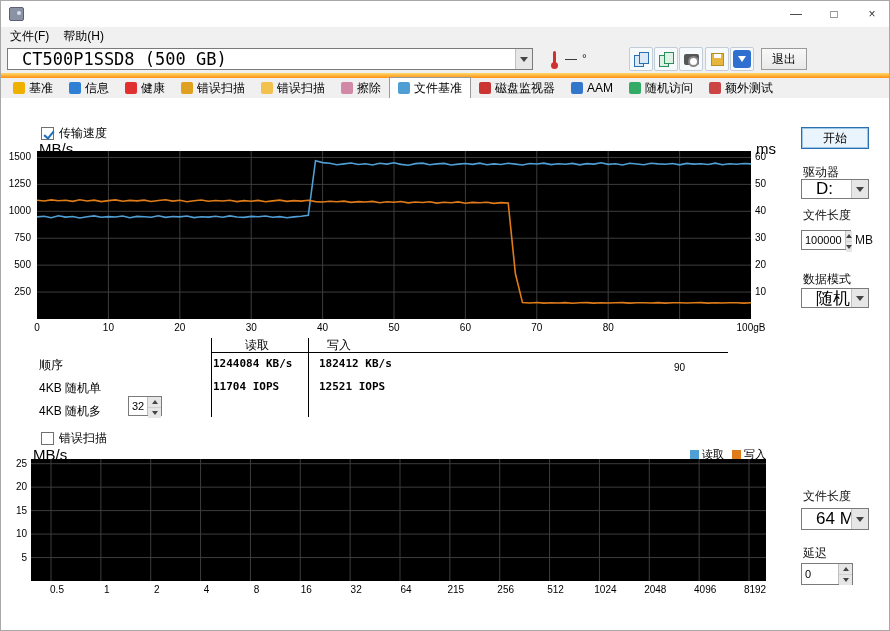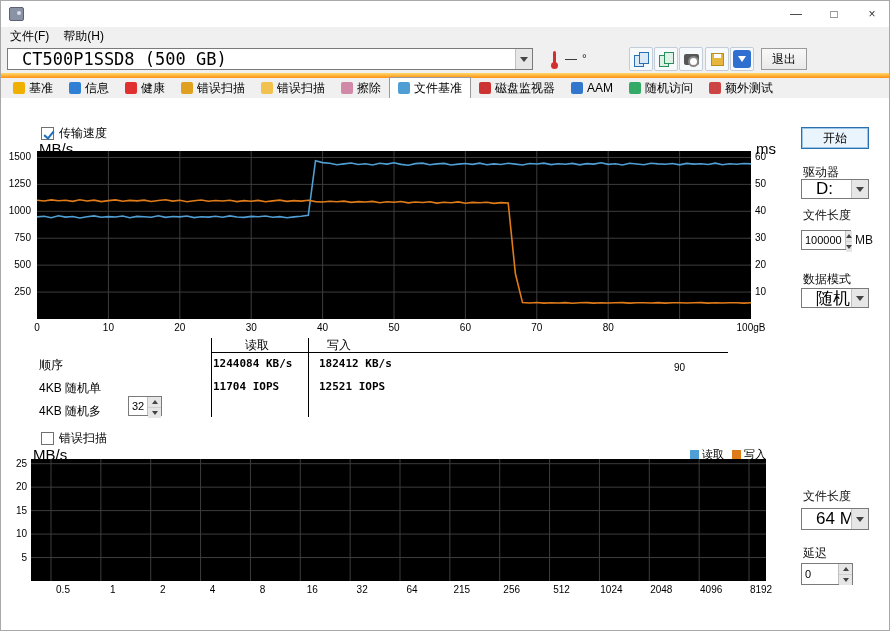--- a/index.html
+++ b/index.html
@@ -298,21 +298,21 @@
       <line x1="668.1428571428571" y1="0" x2="668.1428571428571" y2="122" stroke="#3d3d3d" stroke-width="1"></line>
       <line x1="718" y1="0" x2="718" y2="122" stroke="#3d3d3d" stroke-width="1"></line>
     </svg>
   <div class="lablayer" id="block-ylab" style="left:2px;top:458px;width:26px;height:122px">
       <span class="tick tr" style="top: 92.5385px;">5</span>
       <span class="tick tr" style="top: 69.0769px;">10</span>
       <span class="tick tr" style="top: 45.6154px;">15</span>
       <span class="tick tr" style="top: 22.1538px;">20</span>
       <span class="tick tr" style="top: -1.30769px;">25</span>
     </div>
-  <div class="lablayer" id="block-xlab" style="left:42px;top:583px;width:735px;height:12px">
+  <div class="lablayer" id="block-xlab" style="left:36px;top:583px;width:735px;height:12px">
       <span class="tick tc" style="top: 0px; left: 20px;">0.5</span>
       <span class="tick tc" style="top: 0px; left: 69.8571px;">1</span>
       <span class="tick tc" style="top: 0px; left: 119.714px;">2</span>
       <span class="tick tc" style="top: 0px; left: 169.571px;">4</span>
       <span class="tick tc" style="top: 0px; left: 219.429px;">8</span>
       <span class="tick tc" style="top: 0px; left: 269.286px;">16</span>
       <span class="tick tc" style="top: 0px; left: 319.143px;">32</span>
       <span class="tick tc" style="top: 0px; left: 369px;">64</span>
       <span class="tick tc" style="top: 0px; left: 418.857px;">215</span>
       <span class="tick tc" style="top: 0px; left: 468.714px;">256</span>

